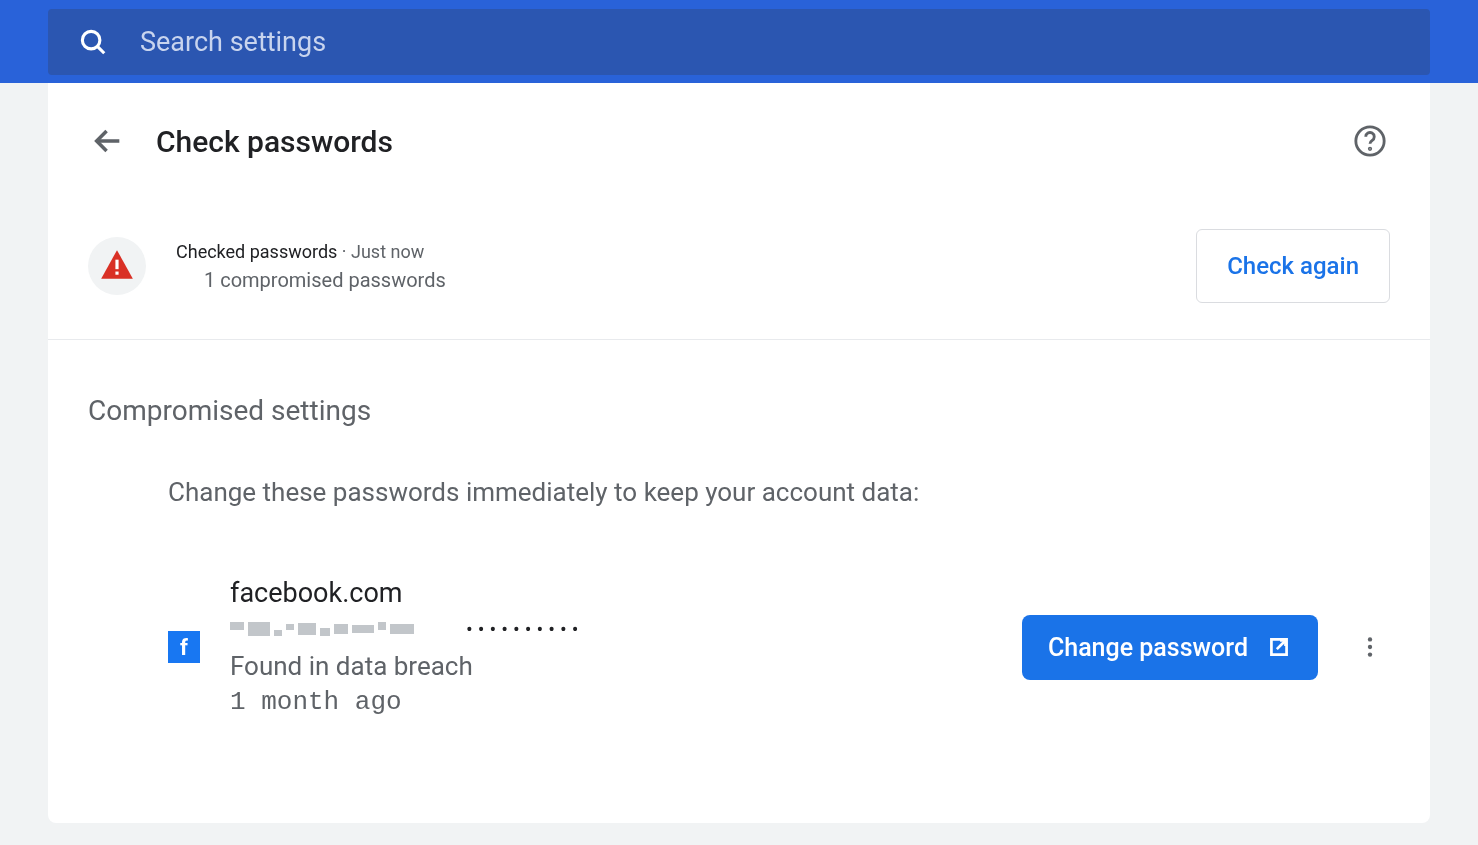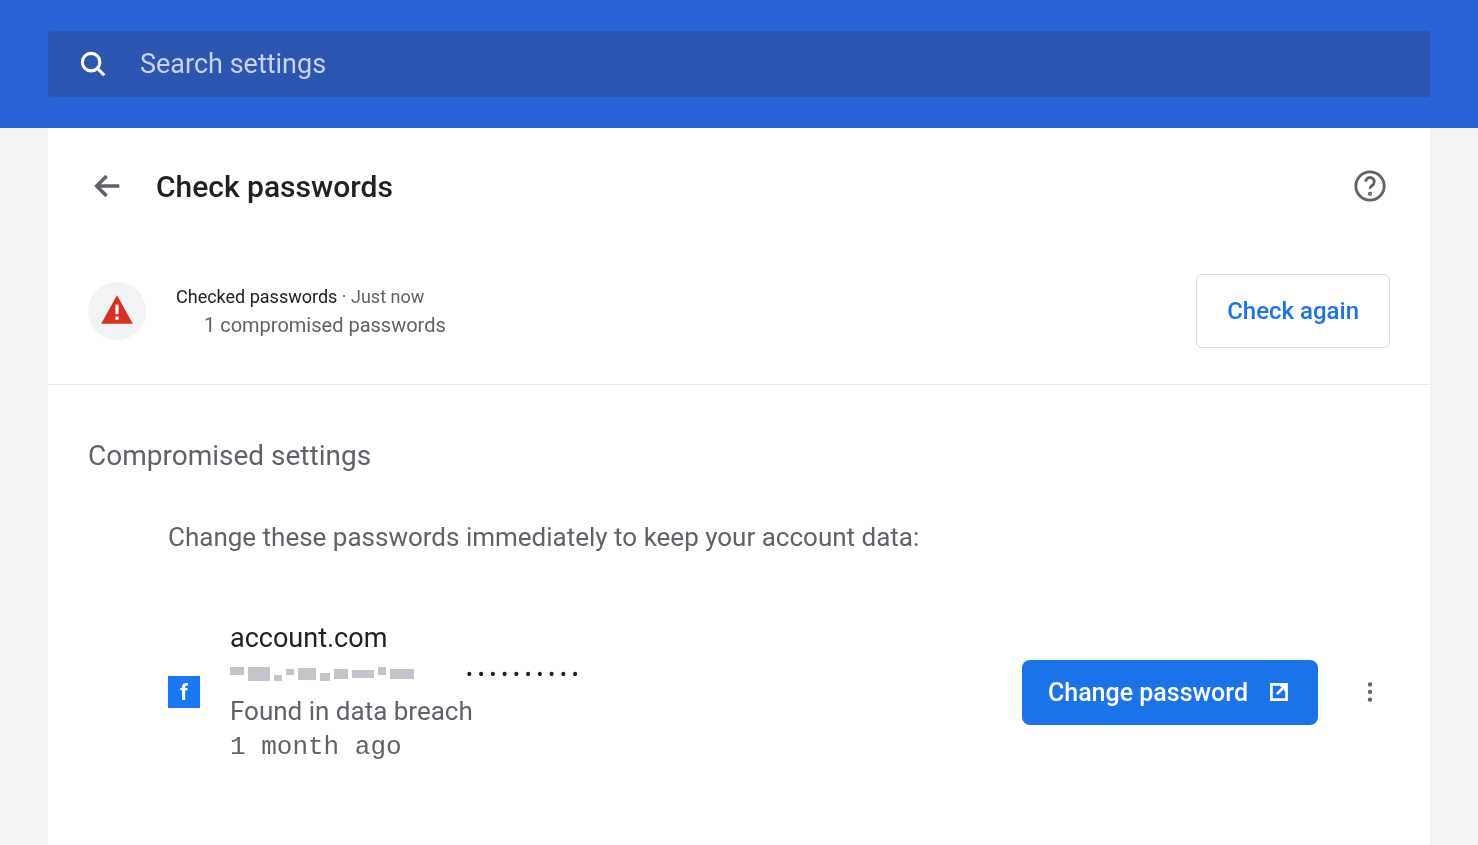--- a/index.html
+++ b/index.html
@@ -11,21 +11,21 @@
     
     body {
       background: #f1f3f4;
       width: 1478px;
       height: 845px;
     }
     
     .search-header {
       background: #2962d9;
       padding: 14px 0;
-      height: 128px;
+      height: 83px;
       display: flex;
       align-items: center;
     }
     
     .search-box {
       margin: 0 48px;
       flex: 1;
       background: #2b56b1;
       border-radius: 4px;
       height: 66px;
@@ -301,21 +301,21 @@
     <button class="check-again-btn">Check again</button>
   </div>
 
   <h2 class="section-title">Compromised settings</h2>
 
   <div class="section-subtitle">Change these passwords immediately to keep your account data:</div>
 
   <div class="password-item">
     <div class="site-favicon">f</div>
     <div class="password-details">
-      <div class="site-name">account.com</div>
+      <div class="site-name">facebook.com</div>
       <div class="credential-line">
         <div class="blurred-username">
           <span class="blur-block" style="width:14px;height:8px;margin-top:-6px"></span>
           <span class="blur-block" style="width:22px;height:14px"></span>
           <span class="blur-block" style="width:8px;height:6px;margin-top:8px"></span>
           <span class="blur-block" style="width:8px;height:6px;margin-top:-4px"></span>
           <span class="blur-block" style="width:18px;height:12px"></span>
           <span class="blur-block" style="width:10px;height:8px;margin-top:6px"></span>
           <span class="blur-block" style="width:14px;height:10px"></span>
           <span class="blur-block" style="width:22px;height:8px"></span>

